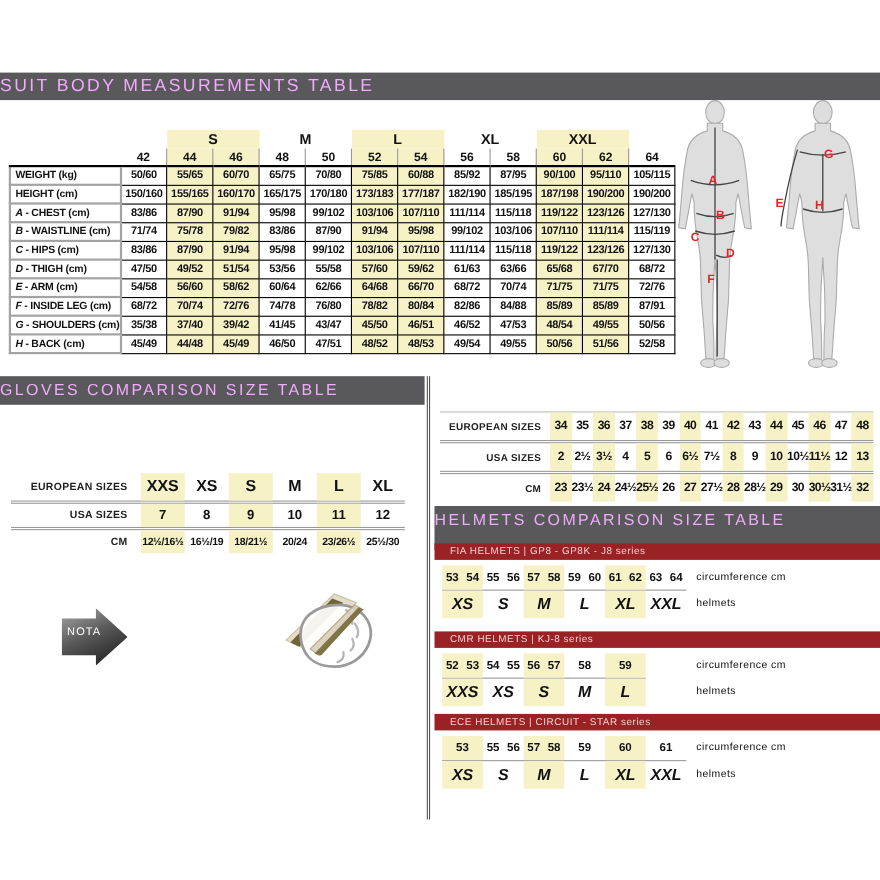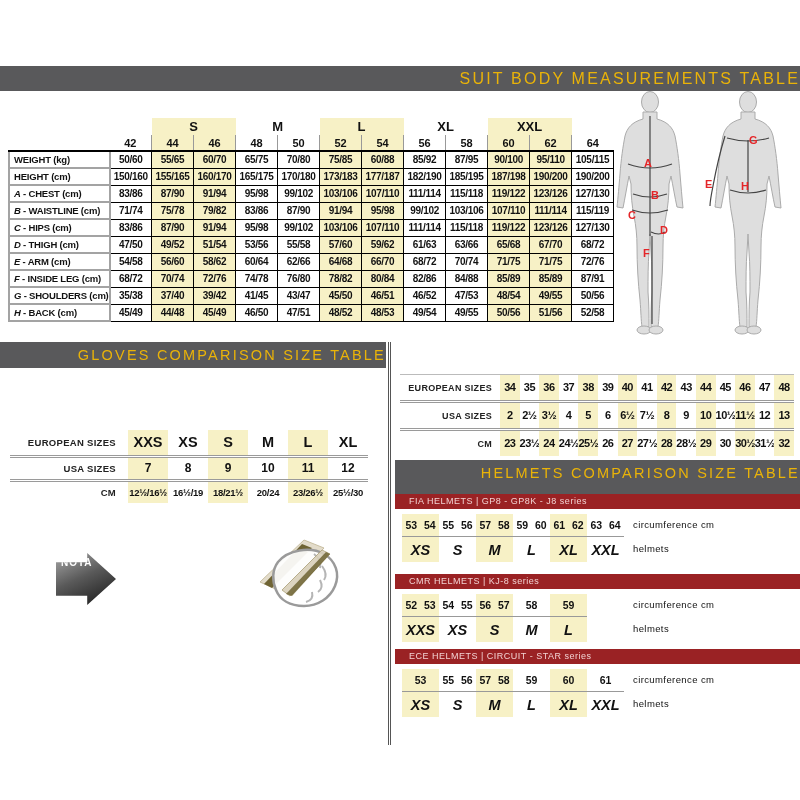--- a/index.html
+++ b/index.html
@@ -1,18 +1,18 @@
 <!DOCTYPE html>
 <html><head>
 <meta charset="utf-8">
 <style>
   html,body{margin:0;padding:0;background:#fff;}
   #page{position:relative;width:800px;height:800px;background:#fff;overflow:hidden;
         font-family:"Liberation Sans",sans-serif;color:#111;}
-  .bar{position:absolute;background:#59595b;color:#eab308;text-align:right;
+  .bar{position:absolute;background:#59595b;color:#f0abfc;text-align:left;
        font-weight:400;letter-spacing:2.2px;}
   #suit-bar{left:0;top:66px;width:800px;height:25px;line-height:26px;font-size:16px;}
   #gloves-bar{left:0;top:342px;width:386px;height:26px;line-height:27px;font-size:14.5px;}
   #shoes-bar{left:395px;top:342px;width:405px;height:26px;line-height:27px;font-size:14.5px;}
   #helmets-bar{left:395px;top:460px;width:405px;height:40px;line-height:27px;font-size:14.5px;}
 
   
   #suit-table{position:absolute;left:8px;top:118px;border-collapse:collapse;table-layout:fixed;}
   #suit-table td{text-align:center;padding:0;font-weight:bold;white-space:nowrap;}
   #suit-table .gh{font-size:13px;height:17px;border:none;}
@@ -60,21 +60,21 @@
               font-weight:bold;font-size:10.5px;}
   .h-lets{display:grid;}
   .h-let{height:25px;line-height:26px;text-align:center;font-weight:bold;font-style:italic;font-size:14.5px;}
   .h-side{position:absolute;left:231px;font-size:9.5px;color:#111;white-space:nowrap;letter-spacing:0.4px;}
   .h-circ{top:5px;} .h-helm{top:29px;}
 
   
   #nota-arrow{position:absolute;left:56px;top:553px;width:60px;height:52px;
               background:linear-gradient(155deg,#a9a9a9 0%,#5a5a5a 45%,#161616 100%);
               clip-path:polygon(0 18%,52% 18%,52% 0,100% 50%,52% 100%,52% 82%,0 82%);}
-  #nota-arrow span{position:absolute;left:5px;top:4px;color:#fff;font-size:10px;font-weight:bold;letter-spacing:1px;}
+  #nota-arrow span{position:absolute;left:5px;top:16px;color:#fff;font-size:10px;font-weight:normal;letter-spacing:1px;}
   #nota-bubble{position:absolute;left:104px;top:552px;width:158px;height:58px;box-sizing:border-box;
                border:2px solid #a9a9a9;border-radius:10px;background:#fff;
                box-shadow:2px 3px 4px rgba(0,0,0,0.25);padding:7px 9px;
                font-size:9px;color:#555;line-height:1.3;text-align:justify;}
   #thumb-box{position:absolute;left:252px;top:536px;width:92px;height:84px;}
 </style>
 </head>
 <body>
 
 <div id="page">

